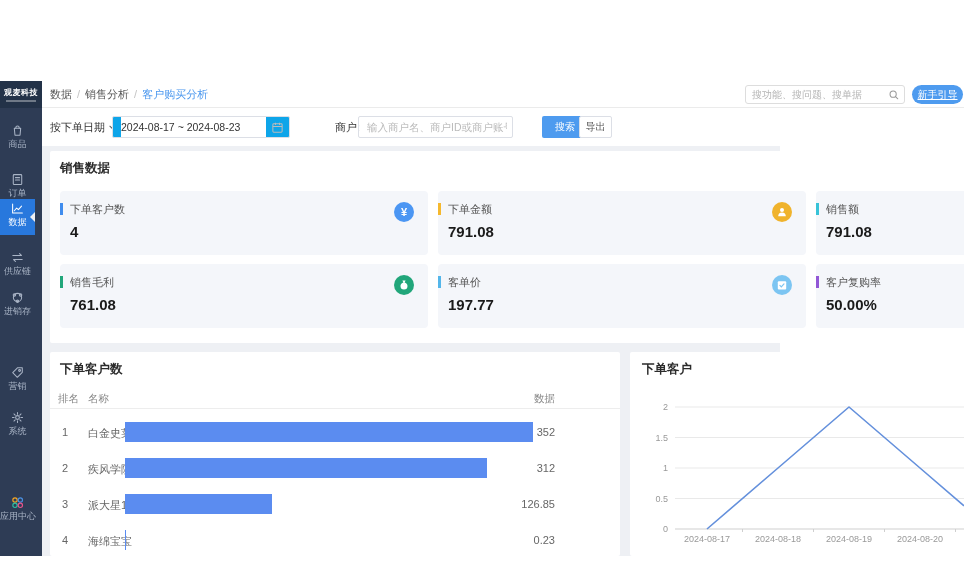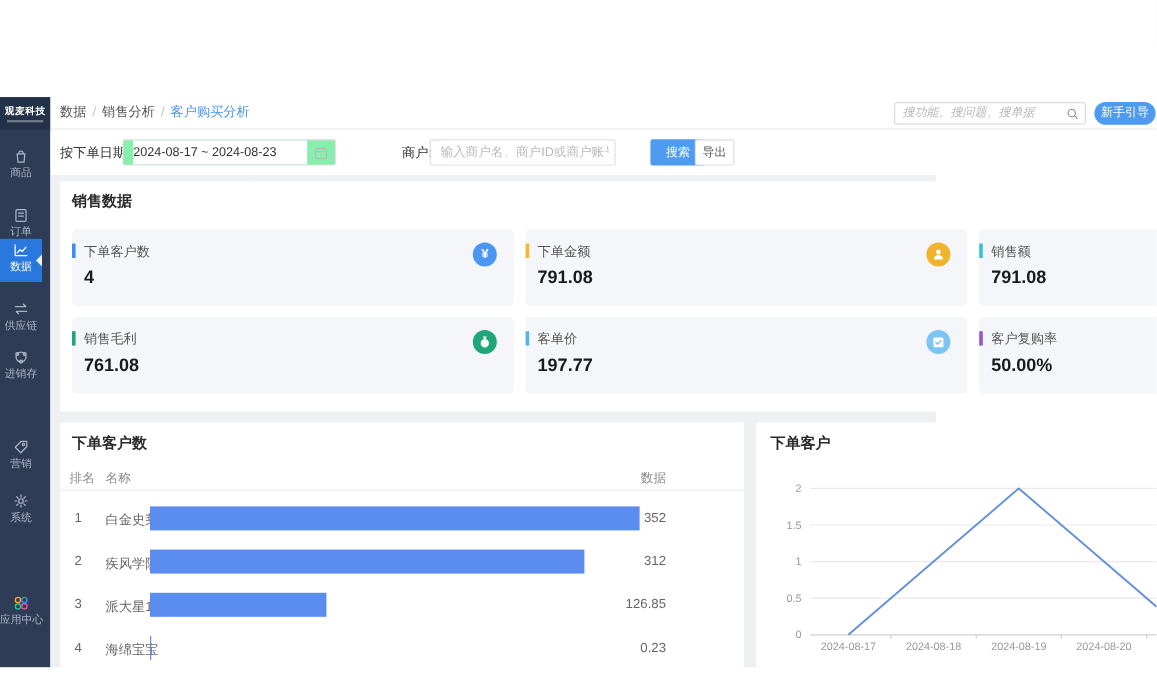--- a/index.html
+++ b/index.html
@@ -22,32 +22,32 @@
   .side-item.active::after { content:""; position:absolute; right:0; top:50%; margin-top:-5px;
     border-top:5px solid transparent; border-bottom:5px solid transparent; border-right:5px solid #eef0f4; }
   .side-item.appcenter svg { stroke-width:1.4; }
 
   
   .header { position:absolute; left:42px; top:0; width:922px; height:27px; background:#fff; border-bottom:1px solid #ebebeb; }
   .breadcrumb { position:absolute; left:8px; top:0; height:27px; line-height:27px; font-size:11px; color:#555; }
   .breadcrumb .sep { color:#c4c4c4; margin:0 5px; }
   .breadcrumb .active-link { color:#4a97ee; }
   .top-search { position:absolute; left:703px; top:4px; width:160px; height:19px; border:1px solid #ddd; border-radius:3px; background:#fff; }
-  .top-search input { position:absolute; left:6px; top:0; width:130px; height:17px; border:0; outline:0; font-size:10px; color:#333; background:transparent;font-style:italic; }
+  .top-search input { position:absolute; left:6px; top:0; width:130px; height:17px; border:0; outline:0; font-size:10px; color:#333; background:transparent; }
   .top-search input::placeholder { color:#b5b5b5; }
   .top-search .mag { position:absolute; right:4px; top:3px; width:12px; height:12px; }
   .guide-btn { position:absolute; left:870px; top:4px; width:51px; height:19px; background:#4e9bef; color:#fff;
-               border:0; border-radius:10px; font-size:10px; line-height:19px; text-align:center; cursor:pointer; }
+               border:0; border-radius:10px; font-size:10px; line-height:19px; text-align:center; cursor:pointer;text-decoration:underline; }
 
   
   .filter-bar { position:absolute; left:42px; top:28px; width:922px; height:37px; background:#fff; font-size:11px; color:#333; }
   .ftext { position:absolute; top:11px; }
   .f-datetype { left:8px; cursor:pointer; }
   .f-datetype svg { width:8px; height:8px; margin-left:3px; stroke:#666; fill:none; stroke-width:1.3; }
-  .date-input { position:absolute; left:60px; top:7px; width:178px; height:22px; border:1px solid #dcdfe6; border-radius:2px; background:#86efac; }
+  .date-input { position:absolute; left:70px; top:7px; width:178px; height:22px; border:1px solid #dcdfe6; border-radius:2px; background:#0ea5e9; }
   .date-input input { position:absolute; left:8px; top:0; width:145px; height:20px; border:0; outline:0; font-size:10.5px; color:#333; }
   .date-input .cal { position:absolute; right:5px; top:4px; width:13px; height:13px; }
   .f-merchant-label { left:293px; }
   .merchant-input { position:absolute; left:316px; top:7px; width:155px; height:22px; border:1px solid #dcdfe6; border-radius:2px; }
   .merchant-input input { position:absolute; left:8px; top:0; width:140px; height:20px; border:0; outline:0; font-size:10.5px; color:#333; }
   .merchant-input input::placeholder, .date-input input::placeholder { color:#bbb; }
   .btn-search { position:absolute; left:500px; top:7px; width:46px; height:22px; background:#4e9bef; color:#fff; border:0; border-radius:2px; font-size:10px; cursor:pointer; }
   .btn-export { position:absolute; left:537px; top:7px; width:33px; height:22px; background:#fff; color:#555; border:1px solid #dcdfe6; border-radius:2px; font-size:10px; cursor:pointer; }
 
   

